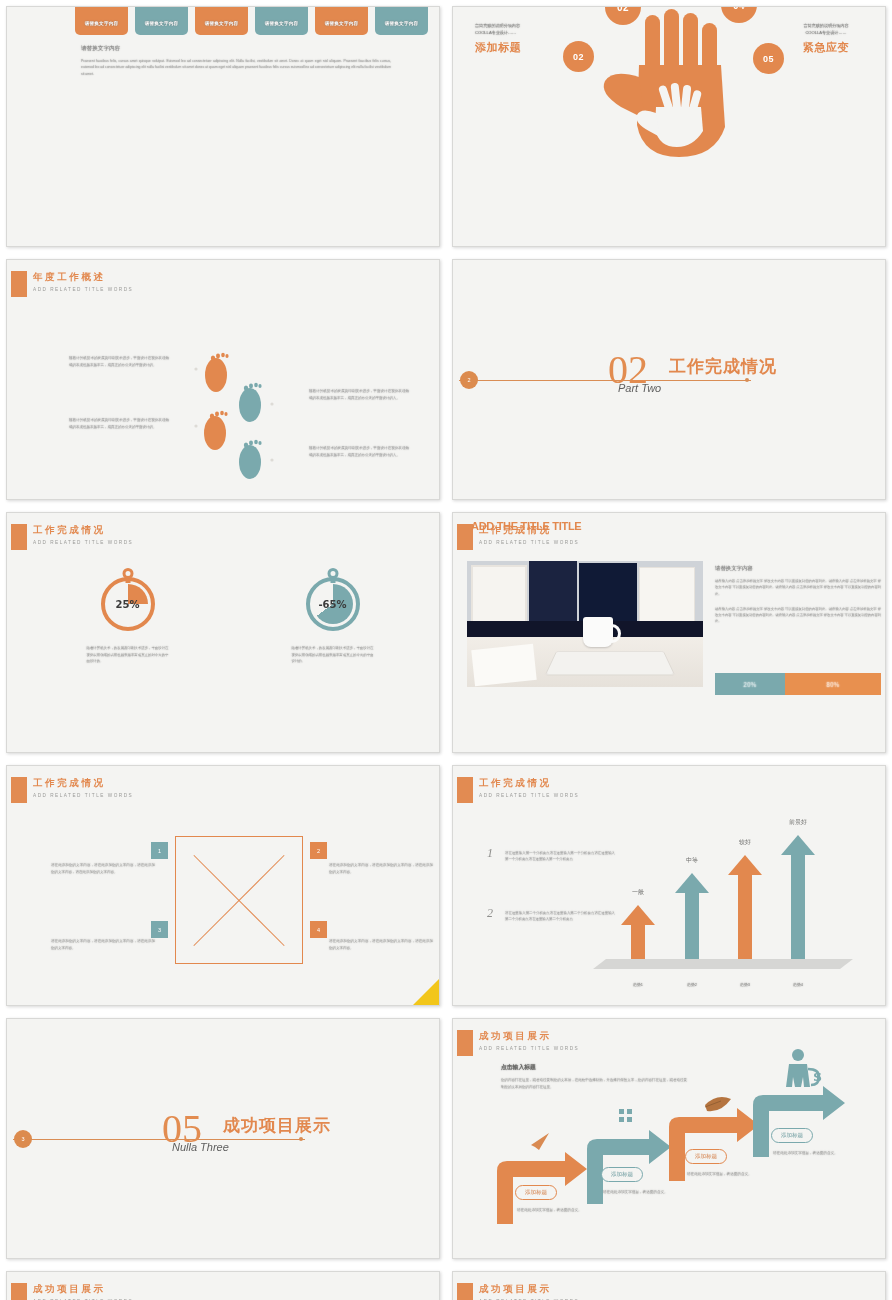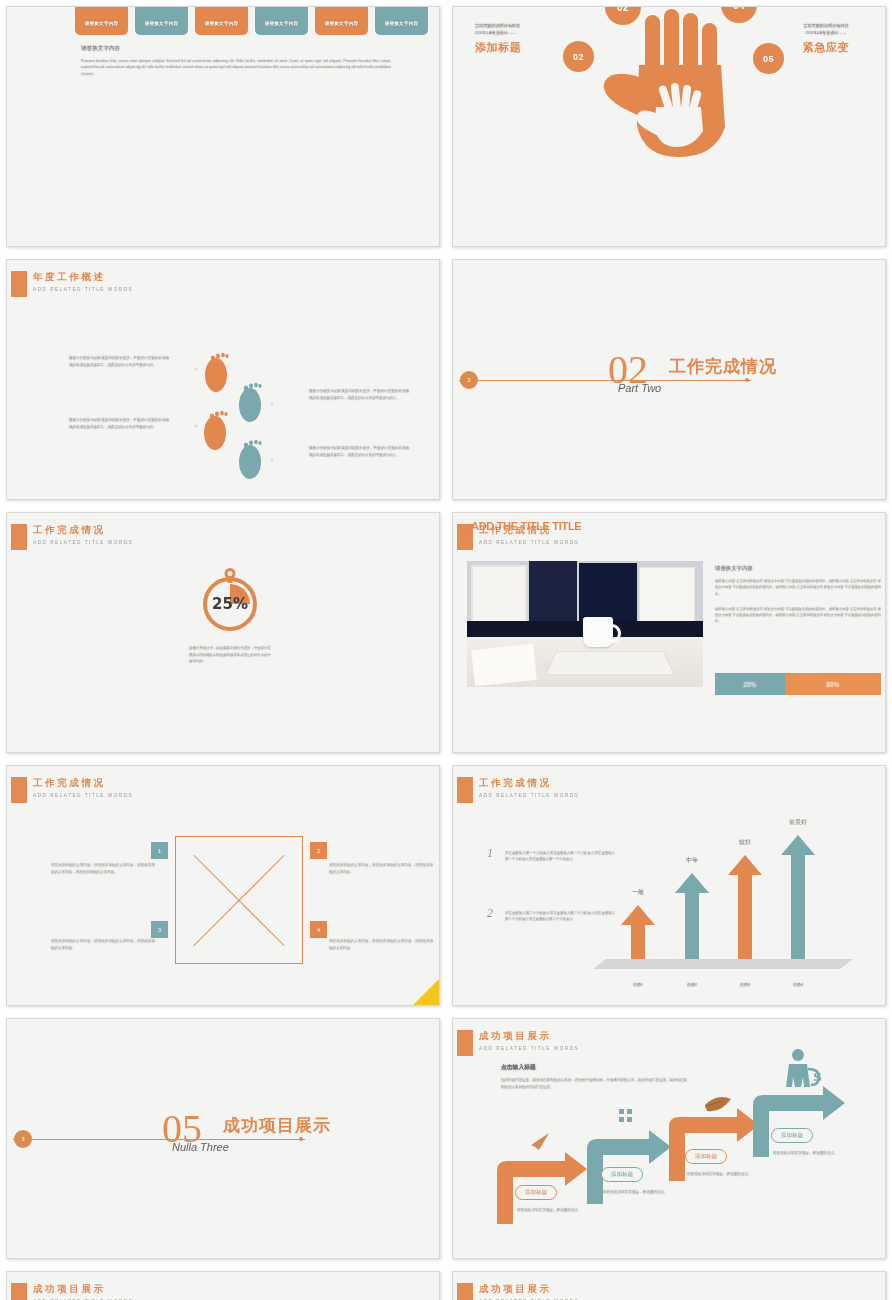--- a/index.html
+++ b/index.html
@@ -62,21 +62,21 @@
 
   
   .sw-row { position: absolute; top: 64px; left: 18px; width: 410px; display: flex; justify-content: space-around; }
   .sw { width: 88px; position: relative; display: flex; flex-direction: column; align-items: center; }
   .sw-dial { width: 54px; height: 54px; border-radius: 50%; border: 4px solid #e2884e; position: relative; }
   .sw.teal .sw-dial { border-color: #7aa9ad; }
   .sw-top { position: absolute; left: 50%; top: -13px; transform: translateX(-50%); width: 11px; height: 11px; border-radius: 50%; border: 3px solid #e2884e; }
   .sw.teal .sw-top { border-color: #7aa9ad; }
   .sw-neck { position: absolute; left: 50%; top: -4px; transform: translateX(-50%); width: 5px; height: 6px; background: #e2884e; }
   .sw.teal .sw-neck { background: #7aa9ad; }
-  .sw-pct { position: absolute; left: 50%; top: 50%; transform: translate(-50%,-50%); font-size: 15px; font-weight: 700; color: #3b3b3b; font-family: "DejaVu Sans", sans-serif; z-index: 3; }
+  .sw-pct { position: absolute; left: 50%; top: 50%; transform: translate(-50%,-50%); font-size: 10px; font-weight: 700; color: #3b3b3b; font-family: "DejaVu Sans", sans-serif; z-index: 3; }
   .sw-wedge { position: absolute; inset: 3px; border-radius: 50%; }
   .sw-cap { font-size: 3.4px; color: #9e9e9c; line-height: 1.95; text-align: justify; margin-top: 14px; width: 82px; }
 
   
   .photo { position: absolute; left: 14px; top: 48px; width: 236px; height: 126px; overflow: hidden; background: #cfd3d8; }
   .p-mon { position: absolute; background: #1b2340; }
   .p-desk { position: absolute; left: 0; bottom: 0; width: 100%; height: 52px; background: linear-gradient(#f2eee8,#e6e1da); }
   .p-kb { position: absolute; left: 84px; bottom: 10px; width: 118px; height: 30px; background: #f3f2ef; border: 1px solid #ddd9d3; border-radius: 3px; transform: perspective(90px) rotateX(36deg); }
   .p-mug { position: absolute; left: 116px; bottom: 40px; width: 30px; height: 30px; background: #fbfbfa; border-radius: 3px 3px 8px 8px; box-shadow: 0 1px 2px rgba(0,0,0,.18); }
   .p-mug:after { content:""; position:absolute; right:-8px; top:7px; width:12px; height:13px; border:3px solid #fbfbfa; border-radius:50%; }
@@ -271,20 +271,29 @@
       <div class="sw-row">
         <div class="sw">
           <div class="sw-dial">
             <div class="sw-neck"></div>
             <div class="sw-top"></div>
             <div class="sw-wedge" style="background:conic-gradient(#e2884e 0 25%, transparent 25%)"></div>
             <div class="sw-pct">25%</div>
           </div>
           <div class="sw-cap blur-l">随着计算机技术，的发展及印刷技术进步，平面设计在视觉表现领域的表现也越来越丰富成真正的对今天的平面设计的。</div>
         </div>
+        <div class="sw teal">
+          <div class="sw-dial">
+            <div class="sw-neck"></div>
+            <div class="sw-top"></div>
+            <div class="sw-wedge" style="background:conic-gradient(#7aa9ad 0 65%, transparent 65%)"></div>
+            <div class="sw-pct">-65%</div>
+          </div>
+          <div class="sw-cap blur-l">随着计算机技术，的发展及印刷技术进步，平面设计在视觉表现领域的表现也越来越丰富成真正的今天的平面设计的。</div>
+        </div>
       </div>
     </div>
   </div>
 
   <div class="cell">
     <div class="slide">
       <div class="hdr">
         <div class="hdr-sq"></div>
         <div class="hdr-tx">
           <div class="hdr-cn">工作完成情况</div>

